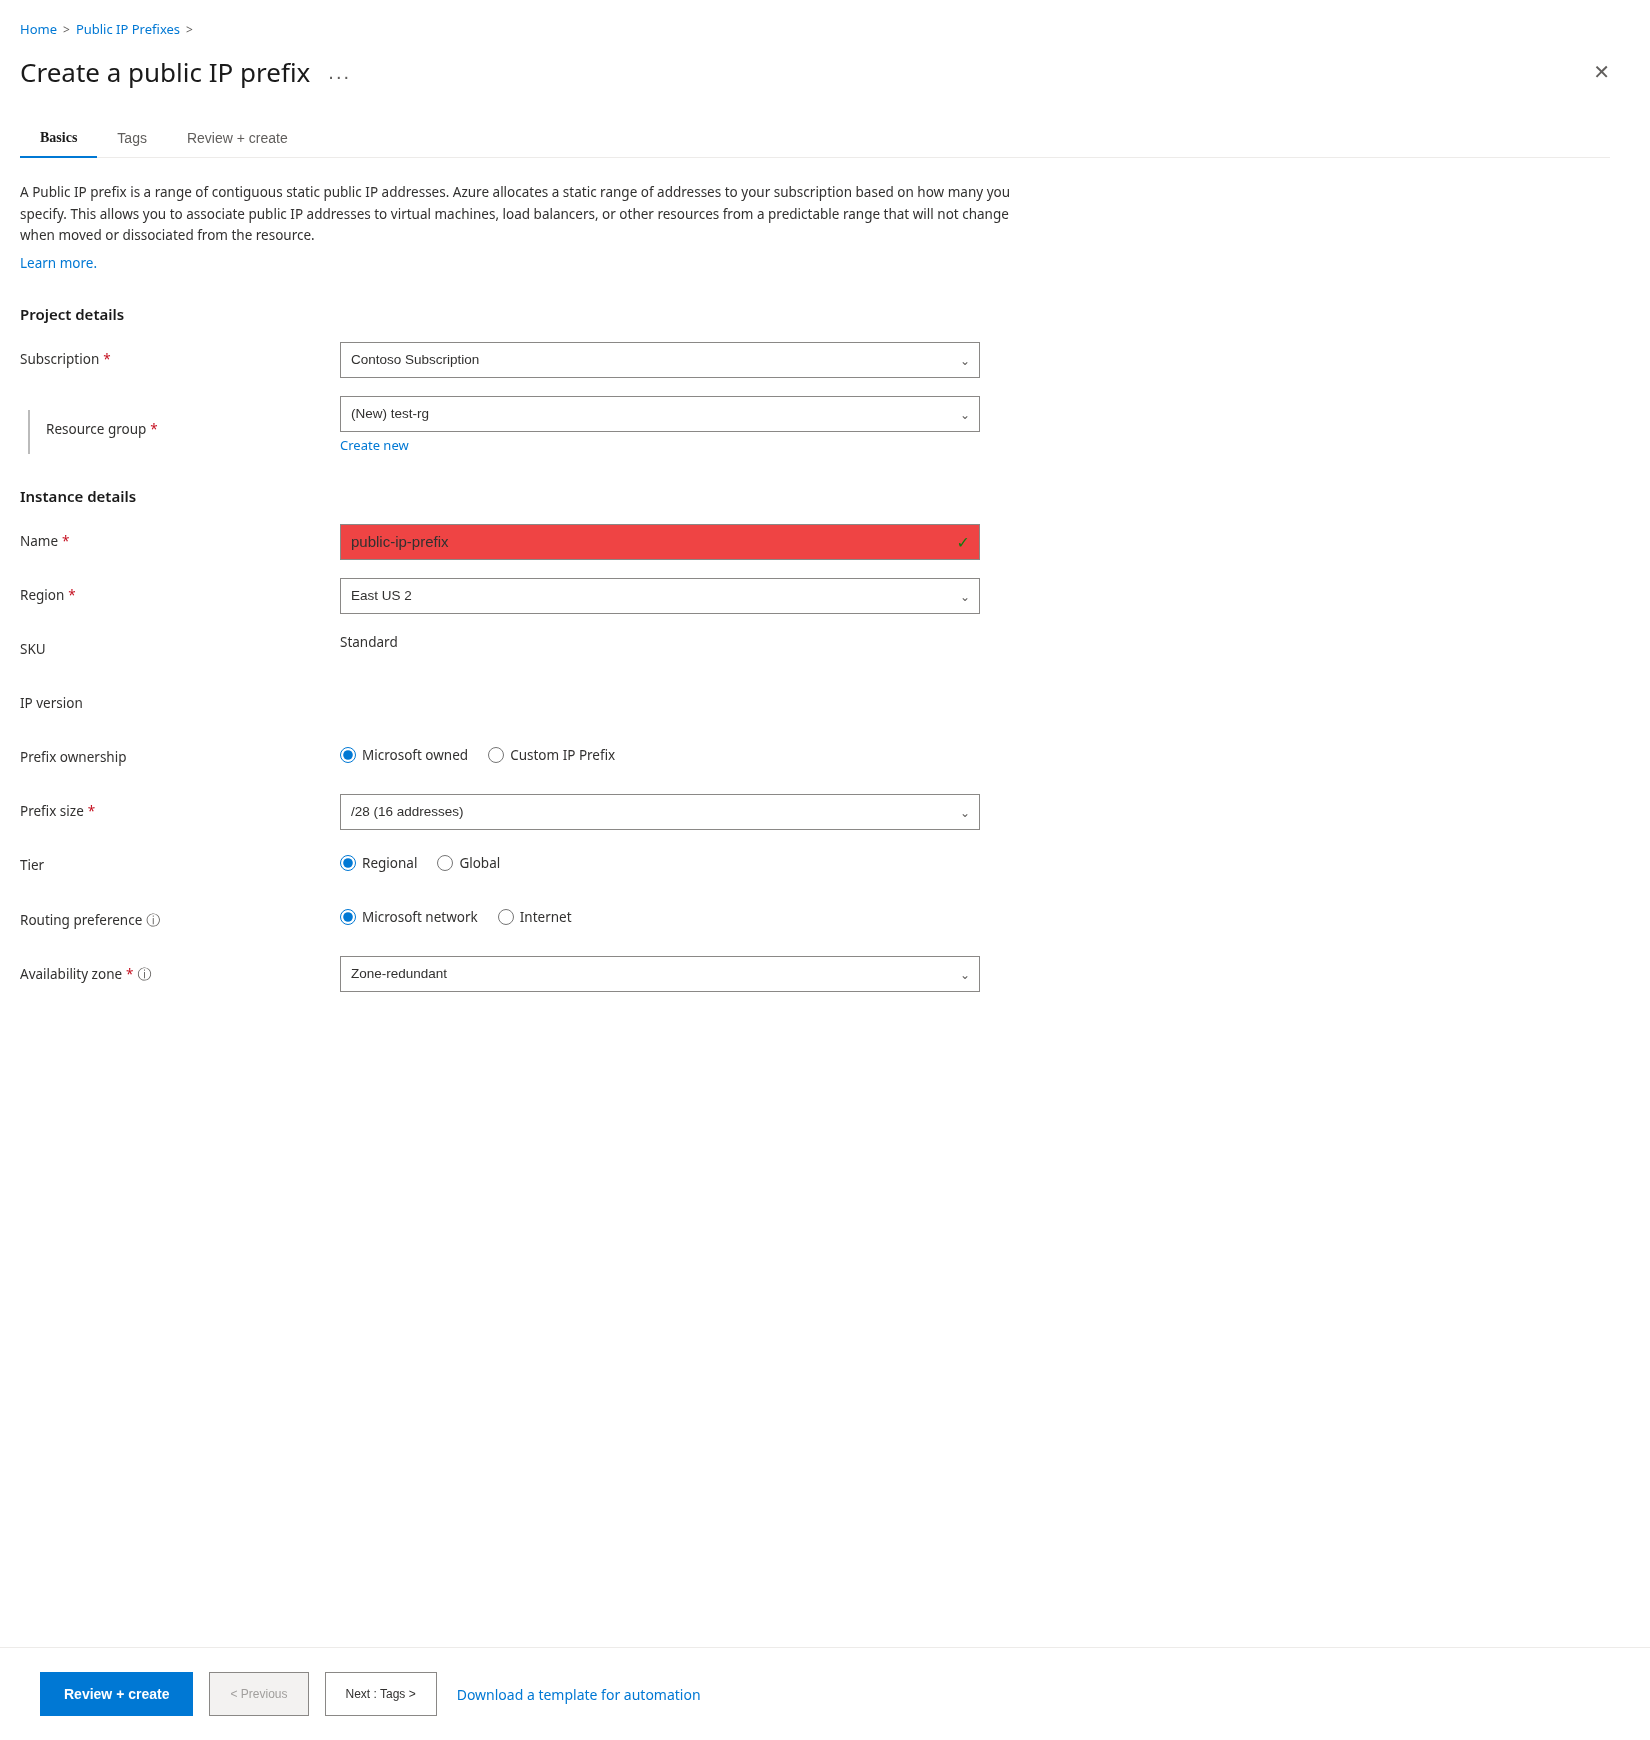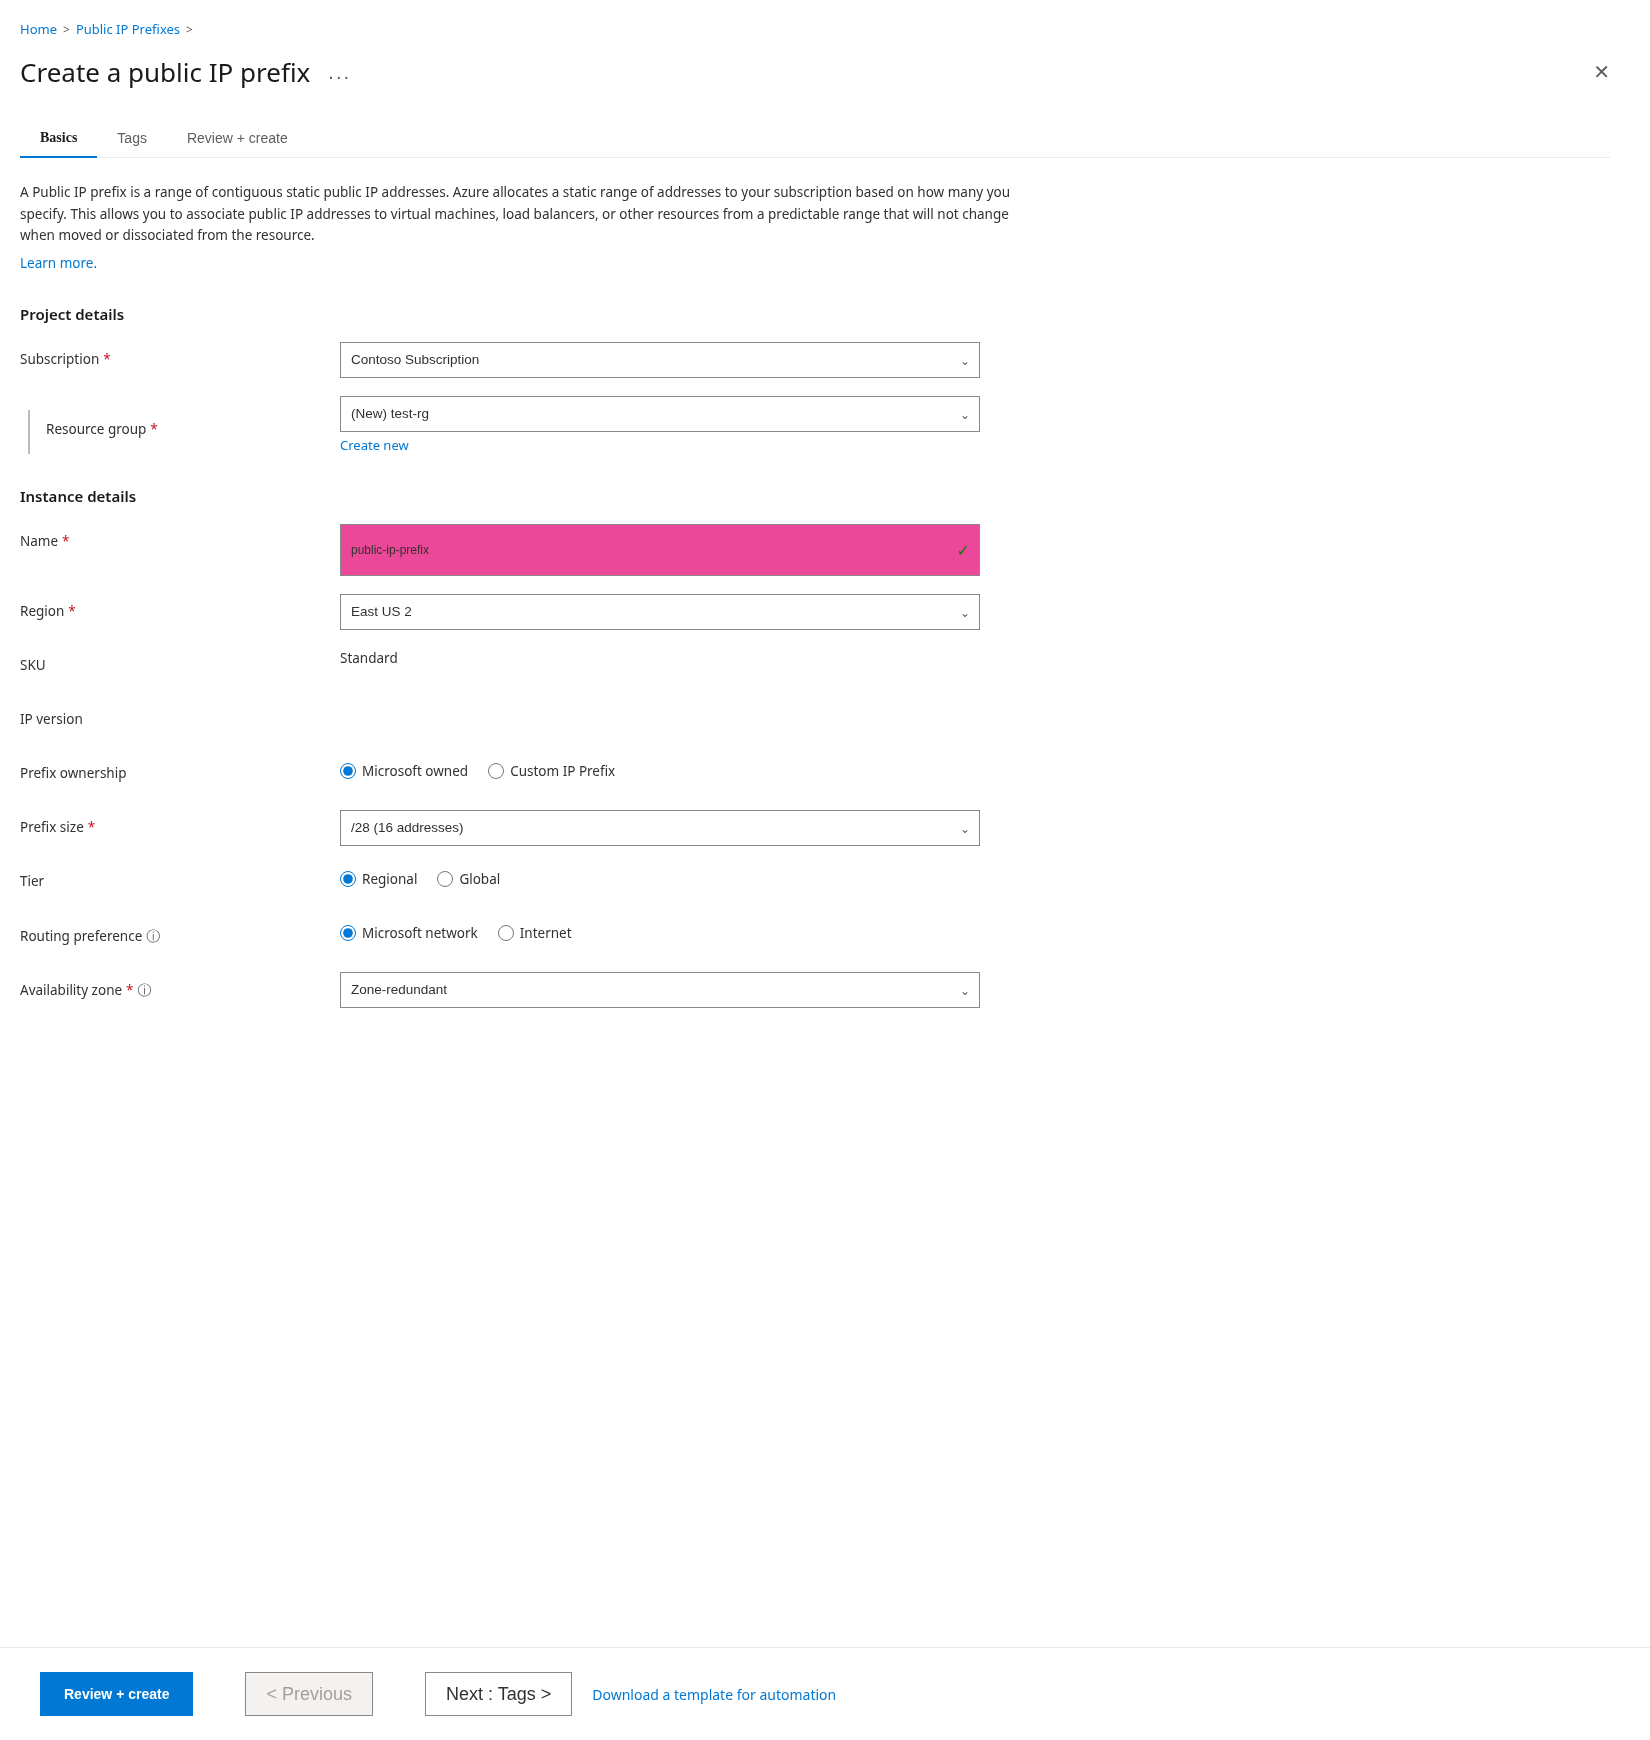--- a/index.html
+++ b/index.html
@@ -166,24 +166,24 @@
       top: 50%;
       transform: translateY(-50%);
       pointer-events: none;
       color: #605e5c;
       font-size: 12px;
     }
     .text-input {
       width: 100%;
       padding: 6px 36px 6px 10px;
       border: 1px solid #8a8886;
-      font-size: 12px;
-      color: #323130;
-      background: #ec4899;
-      height: 52px;
+      font-size: 15px;
+      color: #323130;
+      background: #ef4444;
+      height: 36px;
       outline: none;
       position: relative;
     }
     .input-wrapper {
       position: relative;
       width: 100%;
     }
     .input-check {
       position: absolute;
       right: 10px;
@@ -241,24 +241,23 @@
       font-size: 14px;
       cursor: pointer;
       font-weight: 600;
       height: 44px;
     }
     .btn-secondary {
       background: #fff;
       color: #323130;
       border: 1px solid #8a8886;
       padding: 10px 20px;
-      font-size: 18px;
+      font-size: 12px;
       cursor: pointer;
       height: 44px;
-      margin-left: 36px;
     }
     .btn-secondary:disabled, .btn-secondary[disabled] {
       color: #a19f9d;
       cursor: default;
       background: #f3f2f1;
     }
     .btn-link {
       background: none;
       border: none;
       color: #0078d4;

